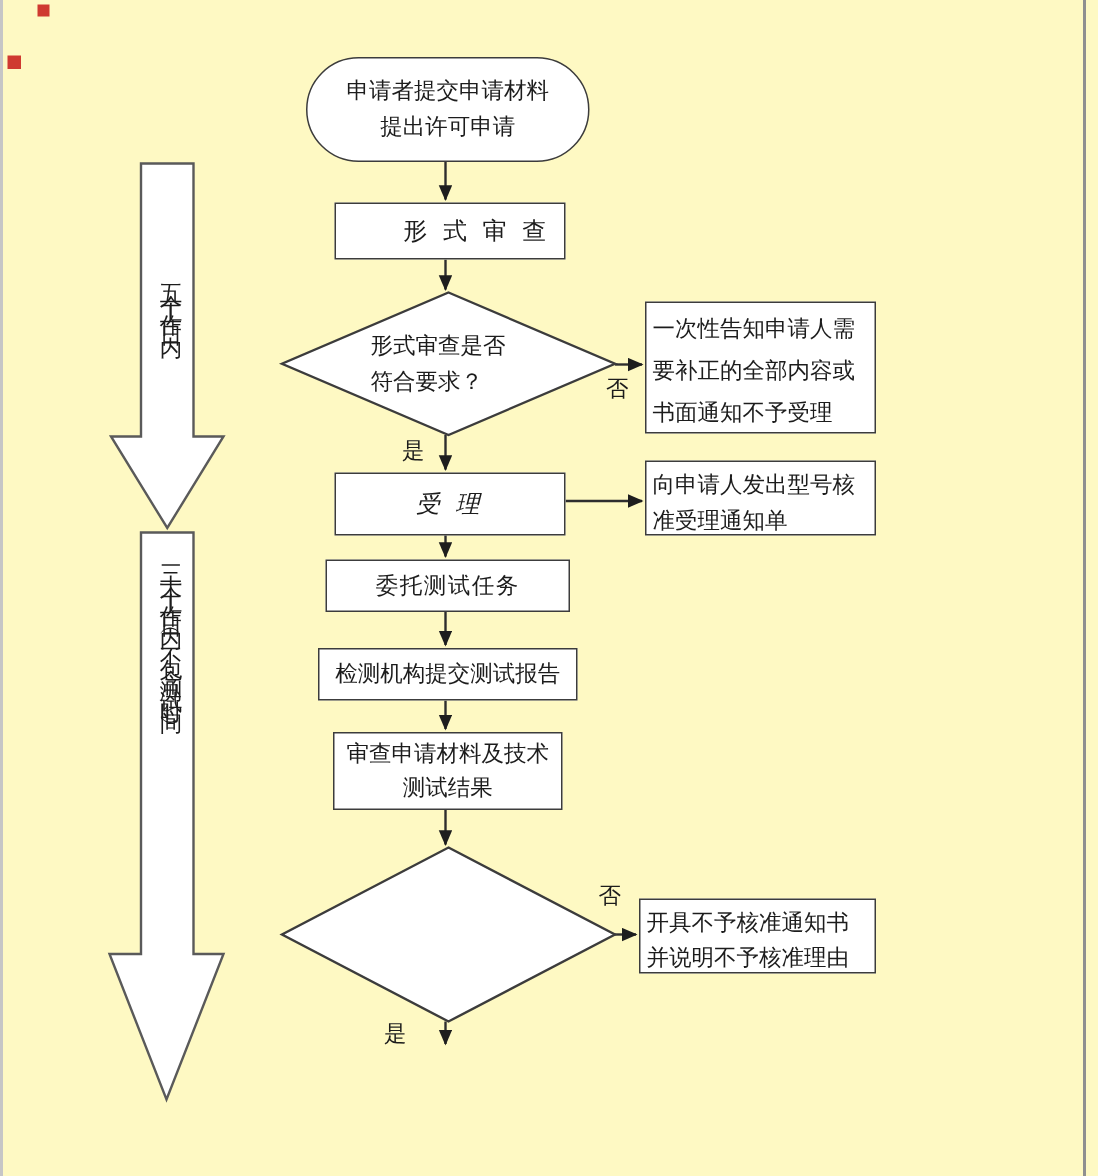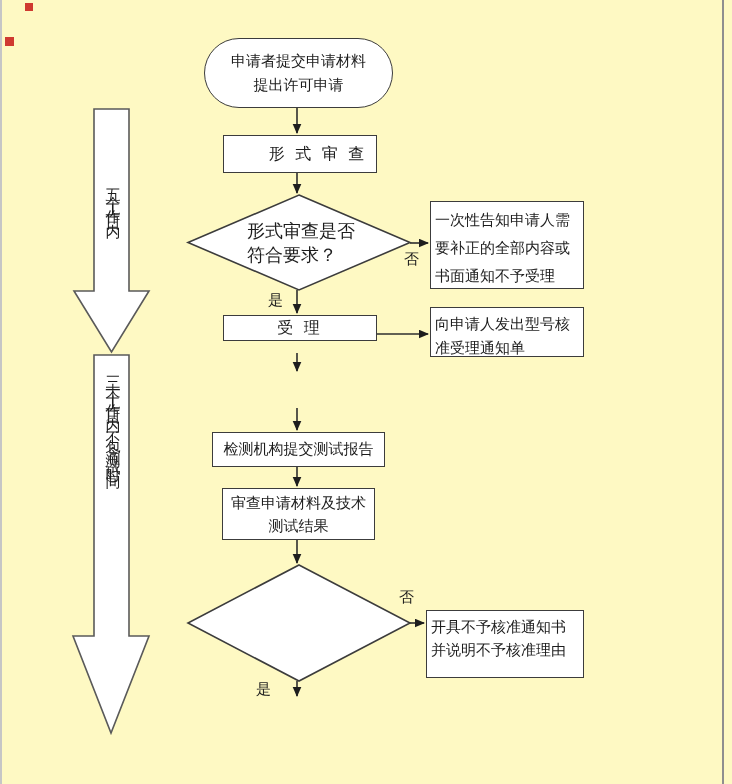--- a/index.html
+++ b/index.html
@@ -13,30 +13,30 @@
   .red-mark.m2{left:5px;top:37px;width:9px;height:9px;}
   svg.layer{position:absolute;left:0;top:0;}
   .node{position:absolute;display:flex;align-items:center;justify-content:center;
         background:#ffffff;border:1.6px solid #3c3c3c;box-sizing:border-box;
         text-align:center;white-space:pre-line;}
   .stadium1{left:204px;top:38px;width:189px;height:70px;border-radius:35px;
             font-size:15px;line-height:24px;}
   .stadium2{left:168px;top:698px;width:263px;height:46px;border-radius:23px;
             font-size:14px;letter-spacing:0.5px;}
   .b-formal{left:223px;top:135px;width:154px;height:38px;font-size:16px;letter-spacing:3px;padding-left:36px;}
-  .b-accept{left:223px;top:315px;width:154px;height:26px;font-size:16px;letter-spacing:3px;}
+  .b-accept{left:223px;top:315px;width:154px;height:42px;font-size:16px;letter-spacing:3px;font-style:italic;}
   .b-delegate{left:217px;top:373px;width:163px;height:35px;font-size:15px;letter-spacing:1px;}
   .b-report{left:212px;top:432px;width:173px;height:35px;font-size:15px;}
   .b-review{left:222px;top:488px;width:153px;height:52px;font-size:15px;line-height:23px;}
   .note{position:absolute;background:#ffffff;border:1.6px solid #3c3c3c;box-sizing:border-box;
         font-size:15px;text-align:left;white-space:pre-line;padding:4px 7px 0 4px;}
   .note1{left:430px;top:201px;width:154px;height:88px;line-height:28px;}
   .note2{left:430px;top:307px;width:154px;height:50px;line-height:24px;}
-  .note3{left:426px;top:599px;width:158px;height:68px;line-height:23px;margin-top:11px;}
-  .dtext{position:absolute;font-size:18px;line-height:24px;text-align:left;
+  .note3{left:426px;top:599px;width:158px;height:50px;line-height:23px;}
+  .dtext{position:absolute;font-size:15px;line-height:24px;text-align:left;
          white-space:pre-line;}
   .dtext.d1{left:247px;top:219px;}
   .dtext.d2{left:247px;top:600px;}
   .branch{position:absolute;font-size:15px;color:#1c1c1c;}
   .no1{left:404px;top:250px;}
   .yes1{left:268px;top:291px;}
   .no2{left:399px;top:588px;}
   .yes2{left:256px;top:680px;}
   .vtext{position:absolute;writing-mode:vertical-rl;text-orientation:mixed;
          font-size:15px;color:#1c1c1c;width:22px;text-align:left;}
@@ -89,20 +89,21 @@
 提出许可申请</div>
   <div class="node b-formal">形 式 审 查</div>
   <div class="dtext d1">形式审查是否
 符合要求？</div>
   <div class="note note1">一次性告知申请人需
 要补正的全部内容或
 书面通知不予受理</div>
   <div class="node b-accept">受  理</div>
   <div class="note note2">向申请人发出型号核
 准受理通知单</div>
+  <div class="node b-delegate">委托测试任务</div>
   <div class="node b-review">审查申请材料及技术
 测试结果</div>
   <div class="node b-report">检测机构提交测试报告</div>
   <div class="note note3">开具不予核准通知书
 并说明不予核准理由</div>
 
   <div class="branch no1">否</div>
   <div class="branch yes1">是</div>
   <div class="branch no2">否</div>
   <div class="branch yes2">是</div>

